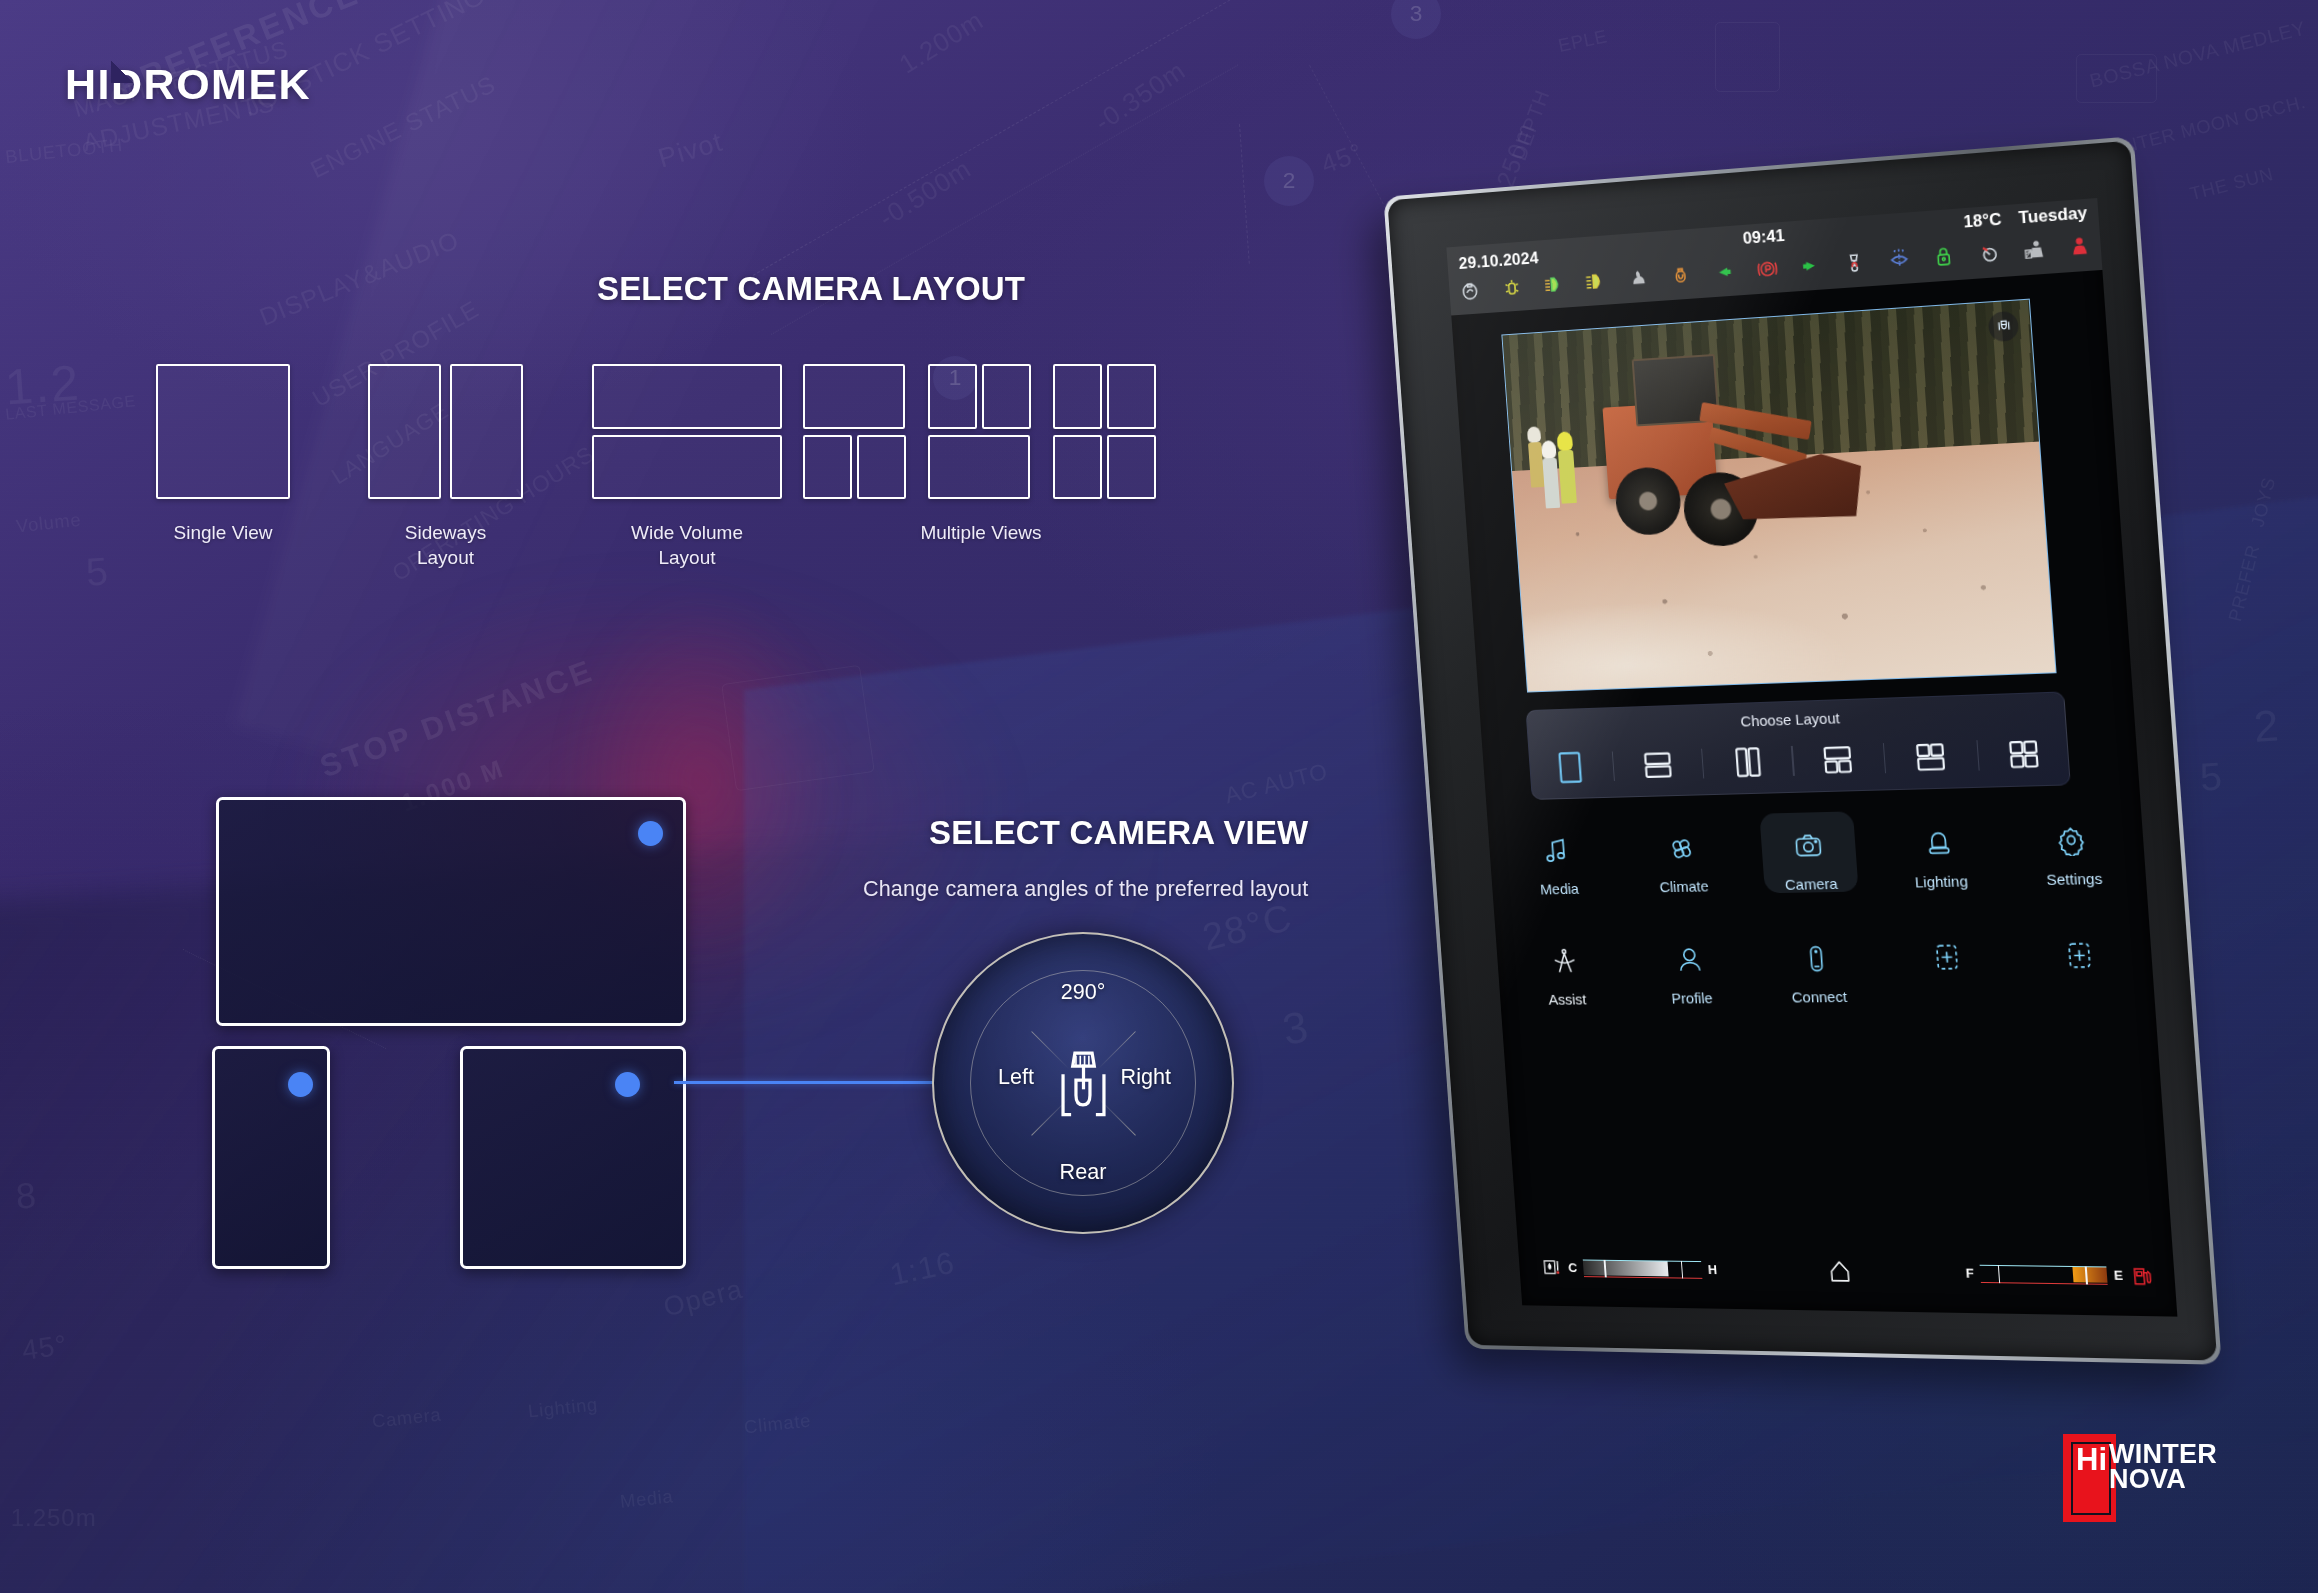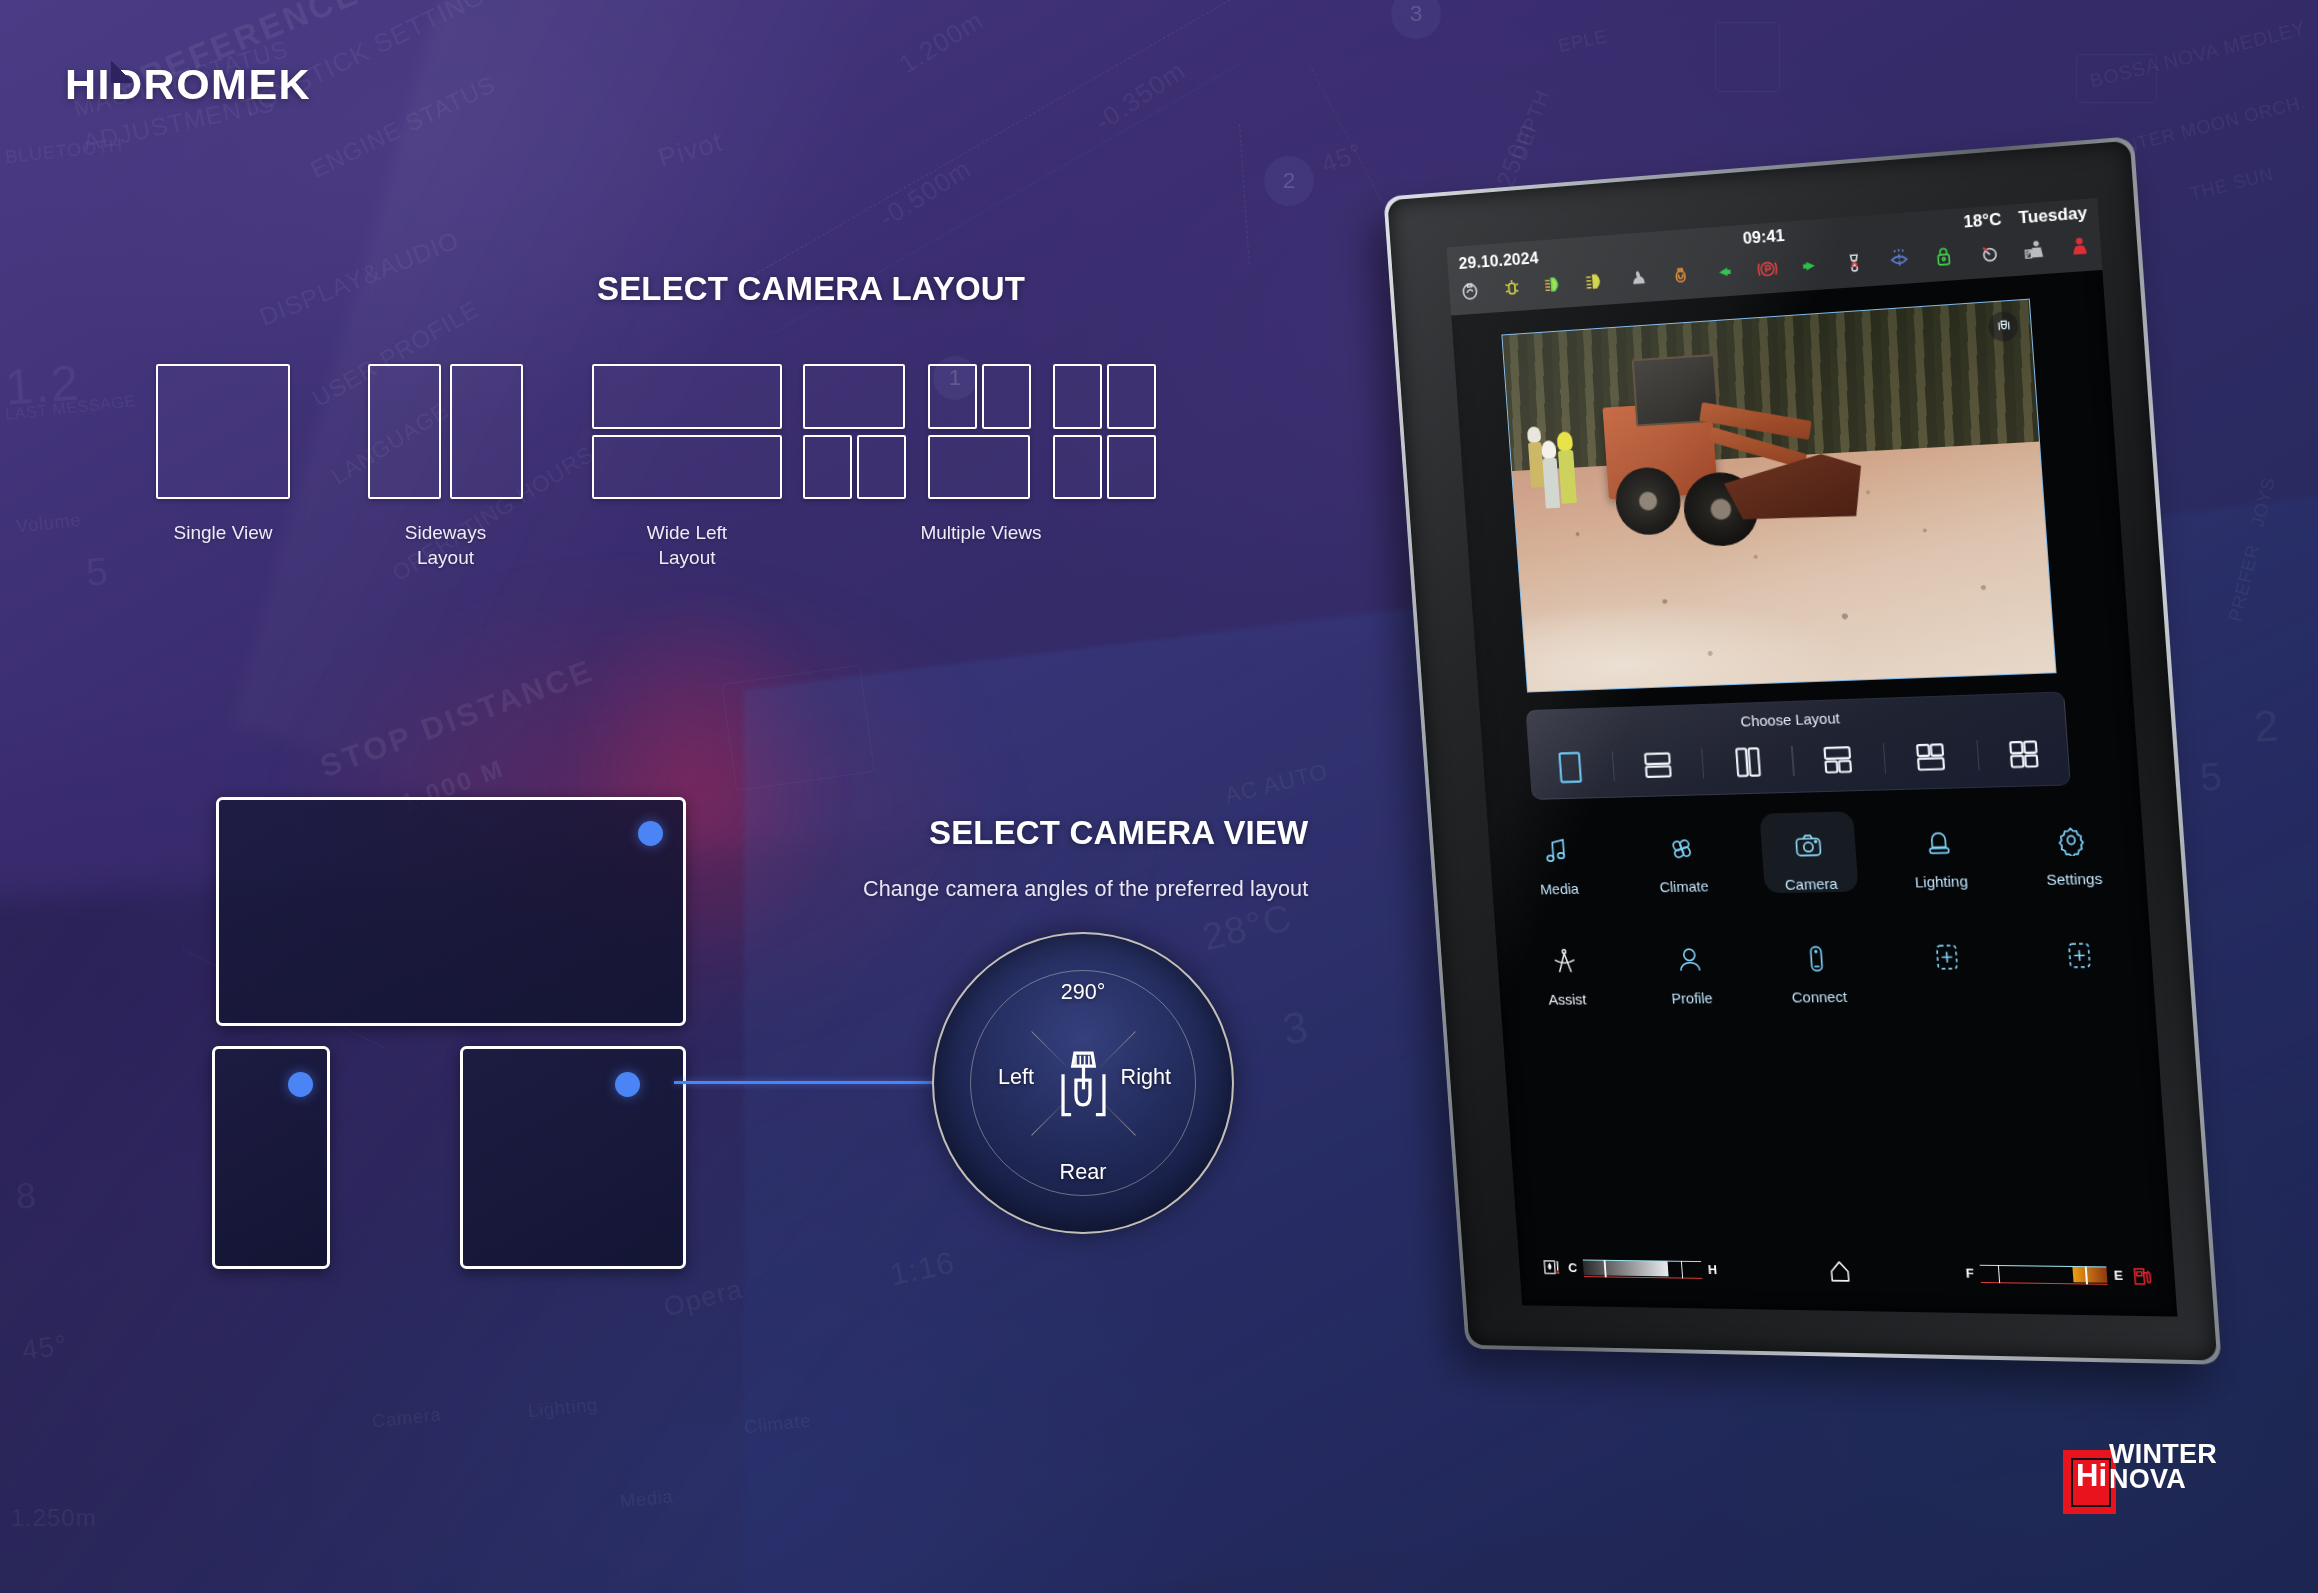--- a/index.html
+++ b/index.html
@@ -325,21 +325,21 @@
   .tb-bottom {
     position:absolute; left:24px; right:21.6px; bottom:9.7px; height:59px;
     display:flex; align-items:center; justify-content:space-between;
   }
   .gauge-wrap { display:flex; align-items:center; gap:6.5px; }
   .gauge-lbl { color:#fff; font-size:13px; font-weight:600; }
 
   
   #hd-logo { position:absolute; left:2063px; top:1434px; width:178px; height:89px; }
   #hd-mark {
-    position:absolute; left:0; top:16px; width:53px; height:64px;
+    position:absolute; left:0; top:0; width:53px; height:88px;
     background:#e8131c;
   }
   #hd-mark .inner {
     position:absolute; left:7.5px; top:7.5px; right:5.4px; bottom:7.5px;
     border:2.7px solid #12121f;
   }
   #hd-mark .hd-h {
     position:absolute; left:13px; top:13px; width:24px; height:27px;
     color:#fff; font-weight:900; font-size:31px; line-height:.82;
   }
@@ -440,21 +440,21 @@
   <div class="lt-label" style="top:156px;" id="lbl-sideways">
       <div>Sideways</div>
       <div>Layout</div>
     </div>
 </div>
 
 <div class="lt" style="left:592px; top:364px; width:190px; height:135px;">
   <div class="cell" style="left:0; top:0; width:190px; height:65px;"></div>
   <div class="cell" style="left:0; top:71px; width:190px; height:64px;"></div>
   <div class="lt-label" style="top:156px;" id="lbl-wide">
-      <div>Wide Left</div>
+      <div>Wide Volume</div>
       <div>Layout</div>
     </div>
 </div>
 
 <div class="lt" style="left:803px; top:364px; width:555px; height:135px;">
 
   <div class="cell" style="left:0;   top:0;   width:102px; height:65px;"></div>
   <div class="cell" style="left:0;   top:71px;width:49px;  height:64px;"></div>
   <div class="cell" style="left:54px;top:71px;width:49px; height:64px;"></div>
 

